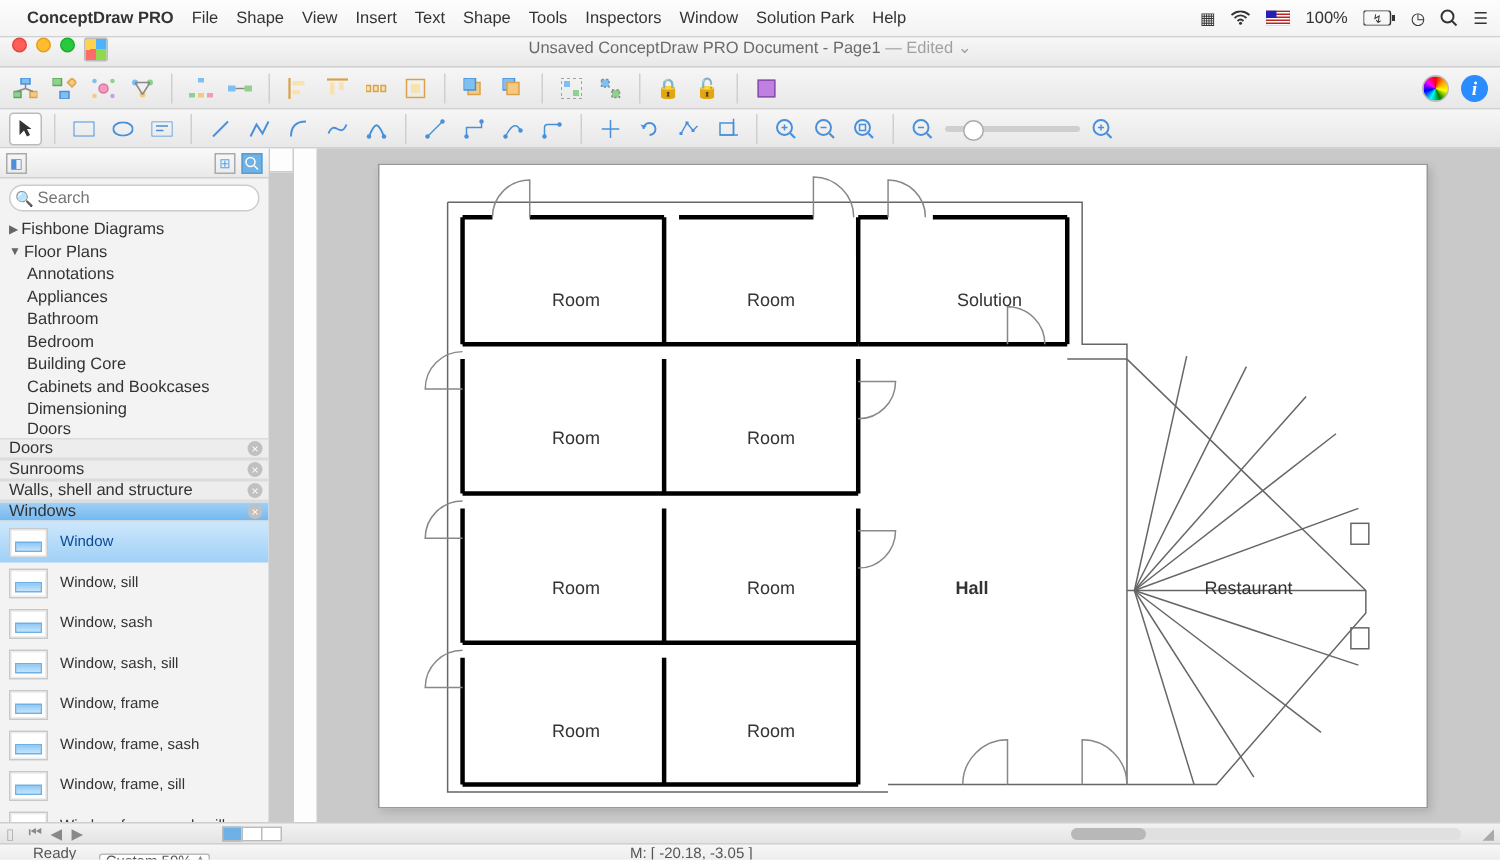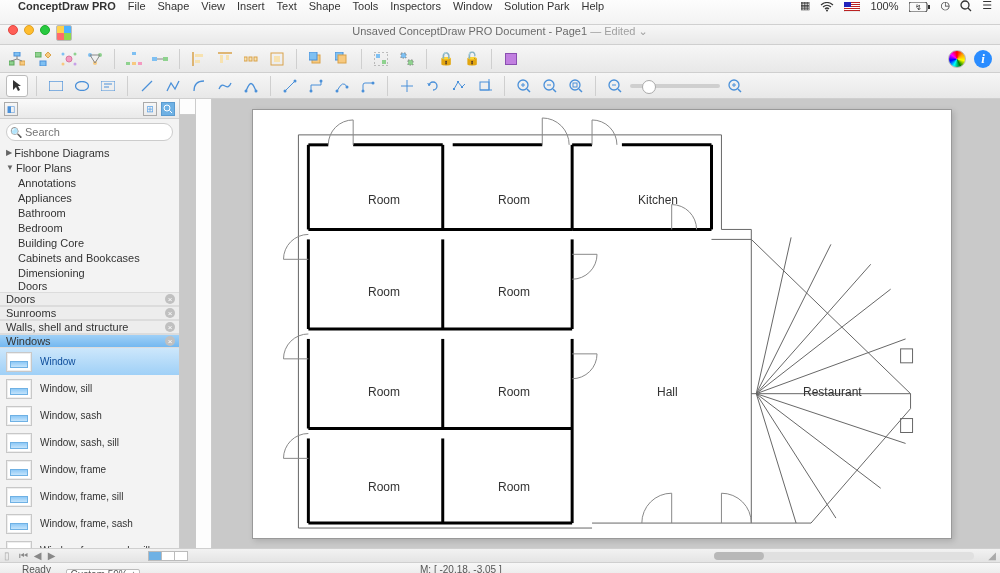--- a/index.html
+++ b/index.html
@@ -1,19 +1,19 @@
 <!DOCTYPE html>
 <html><head>
 <meta charset="utf-8">
 <style>
 * { margin: 0; padding: 0; box-sizing: border-box; font-family: "Helvetica Neue", Arial, sans-serif; }
 body { width: 1000px; height: 573px; background: #ececec; position: relative; overflow: hidden; font-size: 11px; color: #333; }
 
 
-.mac-menubar { height: 20px; background: linear-gradient(#fdfdfd,#f3f3f3); display: flex; align-items: flex-end; padding: 12px 8px; border-bottom: 1px solid #d0d0d0; }
+.mac-menubar { height: 20px; background: linear-gradient(#fdfdfd,#f3f3f3); display: flex; align-items: center; padding: 12px 8px; border-bottom: 1px solid #d0d0d0; }
 .mac-menubar .apple { font-size: 14px; margin-right: 10px; }
 .mac-menubar .app-name { font-weight: bold; margin-right: 12px; }
 .mac-menubar .menu-item { margin-right: 12px; cursor: default; }
 .mac-menubar .spacer { flex: 1; }
 .mac-menubar .right-item { margin-left: 10px; font-size: 11px; display: flex; align-items: center; }
 
 
 .title-bar { height: 20px; background: linear-gradient(#f7f7f7,#e9e9e9); display: flex; align-items: flex-start; border-bottom: 1px solid #cfcfcf; position: relative; }
 .traffic-lights { display: flex; gap: 6px; margin-left: 8px; }
 .tl { width: 10px; height: 10px; border-radius: 50%; }
@@ -518,25 +518,25 @@
       <div class="lib-item">
           <div class="lib-thumb"></div>
           <span class="lib-label">Window, sash, sill</span>
         </div>
       <div class="lib-item">
           <div class="lib-thumb"></div>
           <span class="lib-label">Window, frame</span>
         </div>
       <div class="lib-item">
           <div class="lib-thumb"></div>
+          <span class="lib-label">Window, frame, sash</span>
+        </div>
+      <div class="lib-item">
+          <div class="lib-thumb"></div>
           <span class="lib-label">Window, frame, sill</span>
-        </div>
-      <div class="lib-item">
-          <div class="lib-thumb"></div>
-          <span class="lib-label">Window, frame, sash</span>
         </div>
       <div class="lib-item">
           <div class="lib-thumb"></div>
           <span class="lib-label">Window, frame, sash, sill</span>
         </div>
     </div>
   </div>
 
   <div class="canvas-area">
     <div class="ruler-corner"></div>
@@ -611,26 +611,26 @@
               <path d="M420 120 L420 95 A25 25 0 0 1 445 120"></path>
 
               <path d="M390 415 A30 30 0 0 1 420 385 L420 415"></path>
               <path d="M470 415 L470 385 A30 30 0 0 1 500 415"></path>
             </g>
           </svg>
 
           <div class="floorplan">
             <span class="room-label" style="left:95px;top:63px;">Room</span>
             <span class="room-label" style="left:225px;top:63px;">Room</span>
-            <span class="room-label" style="left:365px;top:63px;">Kitchen</span>
+            <span class="room-label" style="left:365px;top:63px;">Solution</span>
             <span class="room-label" style="left:95px;top:155px;">Room</span>
             <span class="room-label" style="left:225px;top:155px;">Room</span>
             <span class="room-label" style="left:95px;top:255px;">Room</span>
             <span class="room-label" style="left:225px;top:255px;">Room</span>
-            <span class="room-label" style="left:384px;top:255px;">Hall</span>
+            <span class="room-label" style="left:364px;top:255px;font-weight:bold;">Hall</span>
             <span class="room-label" style="left:530px;top:255px;">Restaurant</span>
             <span class="room-label" style="left:95px;top:350px;">Room</span>
             <span class="room-label" style="left:225px;top:350px;">Room</span>
           </div>
         </div>
       </div>
     </div>
   </div>
 </div>
 

